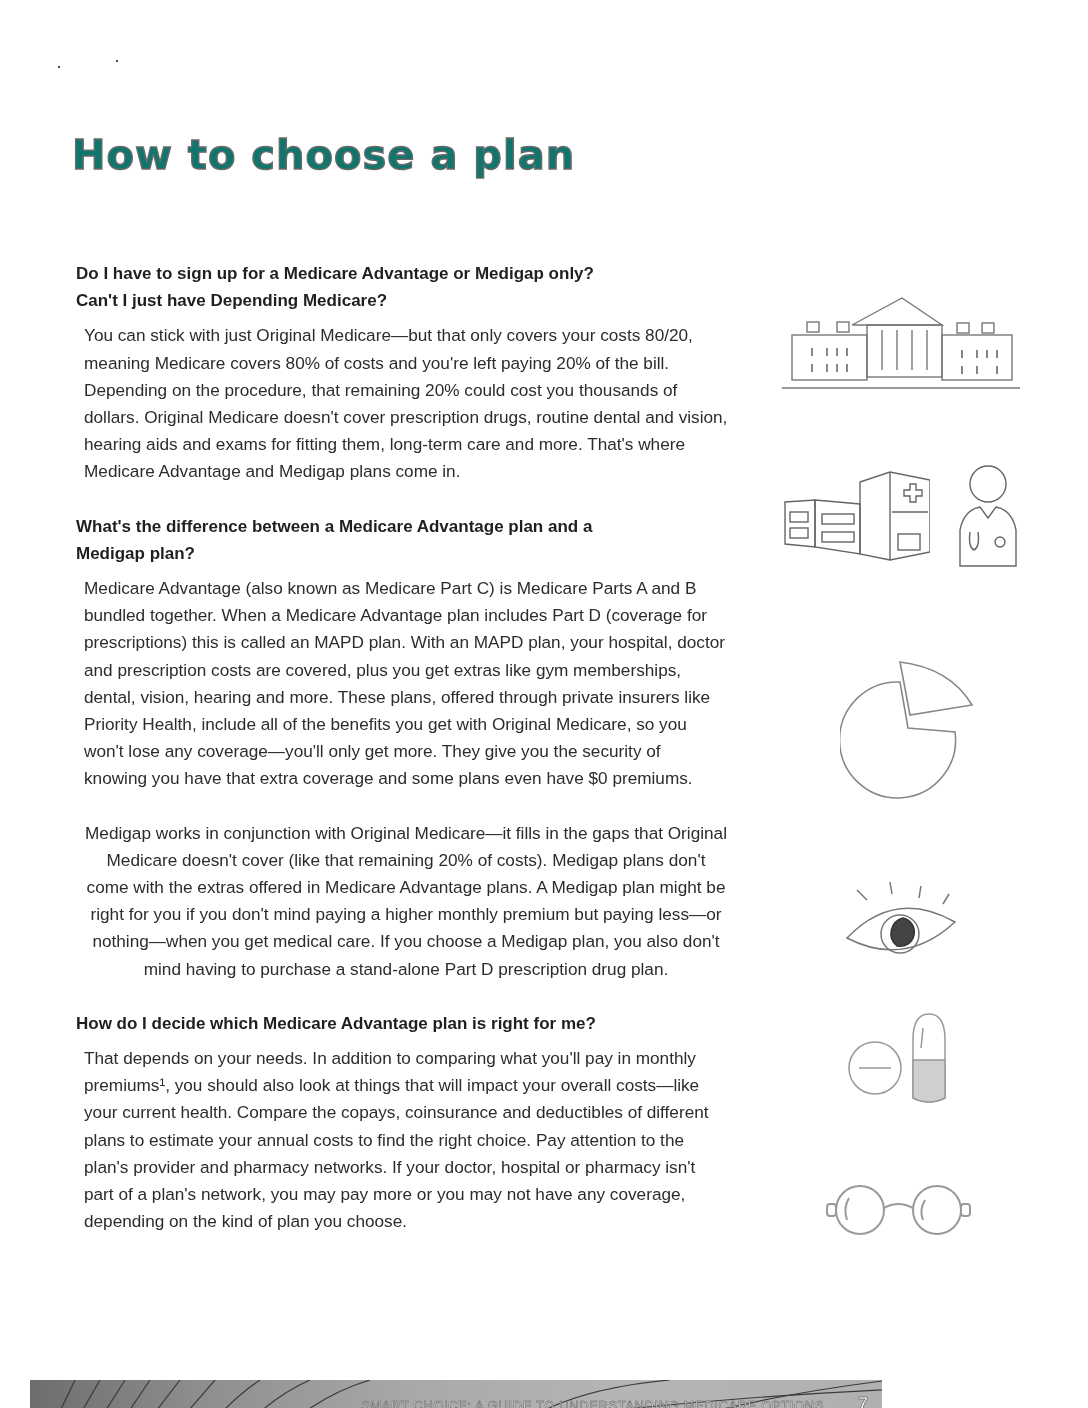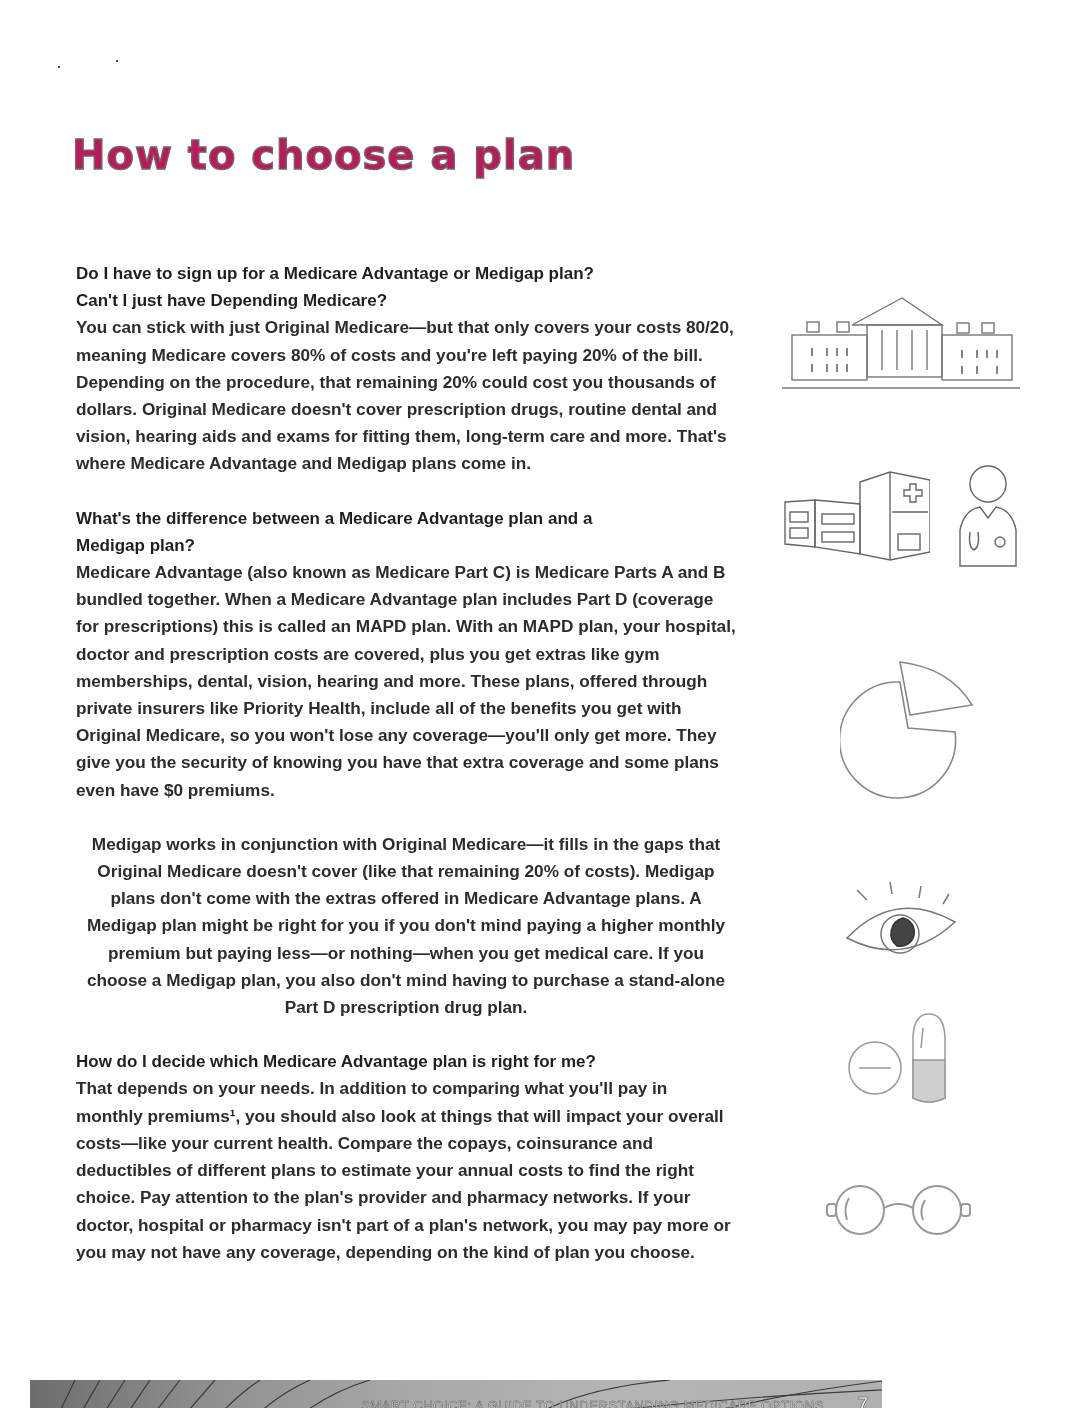--- a/index.html
+++ b/index.html
@@ -6,35 +6,35 @@
   body {
     width: 1088px; height: 1408px; position: relative; overflow: hidden;
     font-family: "Liberation Sans", "DejaVu Sans", sans-serif;
     color: #2a2a2a;
   }
   .speck { position: absolute; width: 2px; height: 2px; background: #555; }
   .title {
     position: absolute; left: 72px; top: 132px;
     font-family: "DejaVu Sans", sans-serif; font-weight: bold;
     font-size: 40px; letter-spacing: 1px;
-    color: #be185d;
+    color: #0f766e;
     -webkit-text-stroke: 1.4px #6a6a6a;
     margin: 0;
   }
   .content {
     position: absolute; left: 76px; top: 260px; width: 660px;
     font-family: "Liberation Sans", sans-serif;
     font-size: 17.2px; line-height: 27.2px;
     color: #2c2c2c;
   }
   .section { margin: 0 0 27px 0; }
   .q {
     font-weight: bold; margin: 0; font-size: 17px; color: #1f1f1f;
   }
-  .p { margin: 0; font-weight: bold; }
+  .p { margin: 8px; font-weight: normal; }
   .p + .p { margin-top: 27px; text-align: center; }
   .icon { position: absolute; }
   .icon svg { display: block; }
   .footer {
     position: absolute; left: 30px; top: 1380px; width: 852px; height: 52px;
     background: linear-gradient(90deg, #6d6d6d 0%, #8e8e8e 20%, #a9a9a9 45%, #b5b5b5 70%, #b0b0b0 100%);
     overflow: hidden;
   }
   .footer svg { position: absolute; left: 0; top: 0; }
   .footer-text {
@@ -53,21 +53,21 @@
 <body>
 
 <div class="speck" style="left:58px;top:66px;"></div>
 <div class="speck" style="left:116px;top:60px;"></div>
 
 <h1 class="title">How to choose a plan</h1>
 
 <div class="content">
   <div class="section">
     <p class="q">
-      <span>Do I have to sign up for a Medicare Advantage or Medigap plan?</span><br>
+      <span>Do I have to sign up for a Medicare Advantage or Medigap only?</span><br>
       <span>Can't I just have Depending Medicare?</span>
     </p>
     <p class="p">You can stick with just Original Medicare—but that only covers your costs 80/20, meaning Medicare covers 80% of costs and you're left paying 20% of the bill. Depending on the procedure, that remaining 20% could cost you thousands of dollars. Original Medicare doesn't cover prescription drugs, routine dental and vision, hearing aids and exams for fitting them, long-term care and more. That's where Medicare Advantage and Medigap plans come in.</p>
   </div>
 
   <div class="section">
     <p class="q">
       <span>What's the difference between a Medicare Advantage plan and a</span><br>
       <span>Medigap plan?</span>
     </p>

